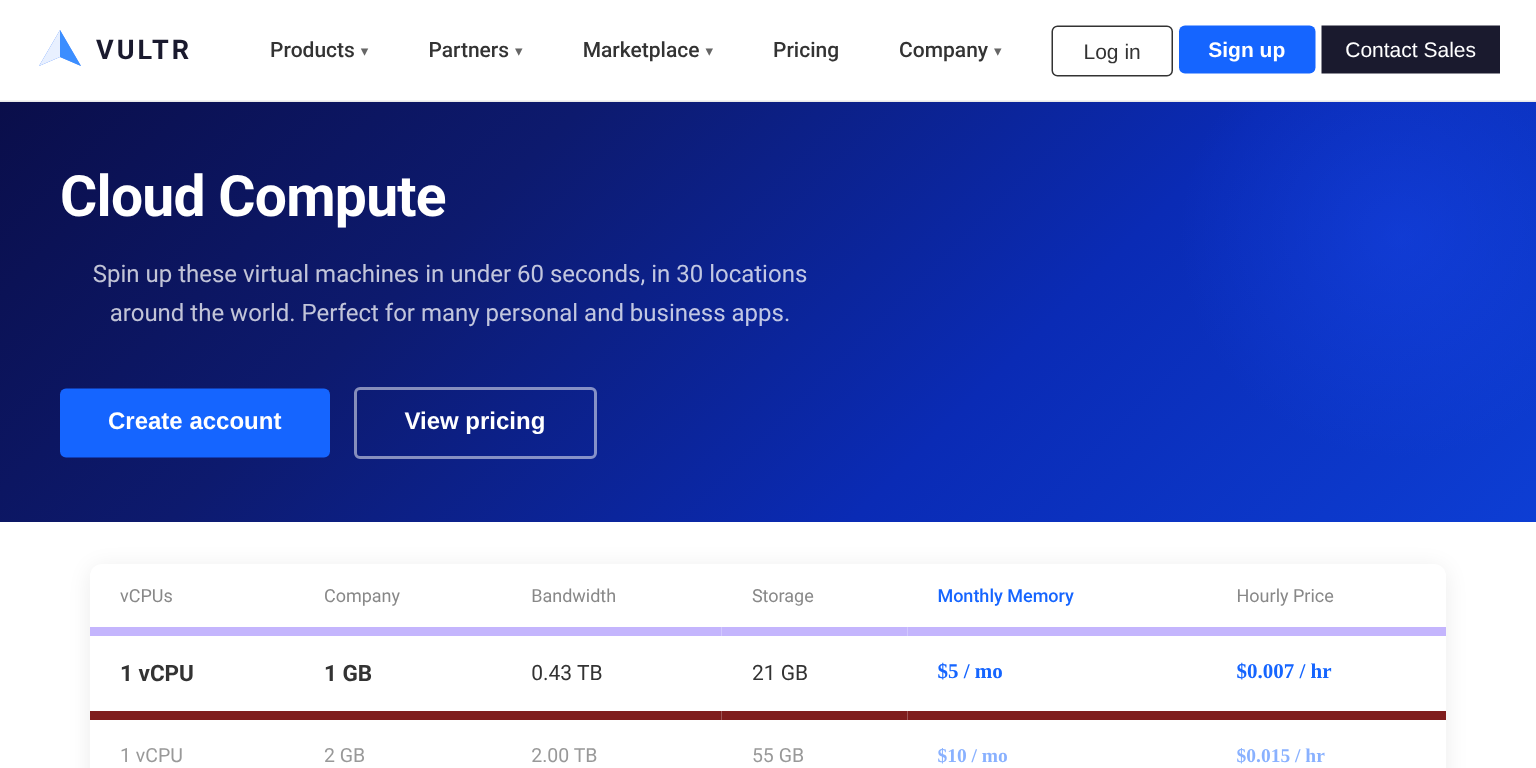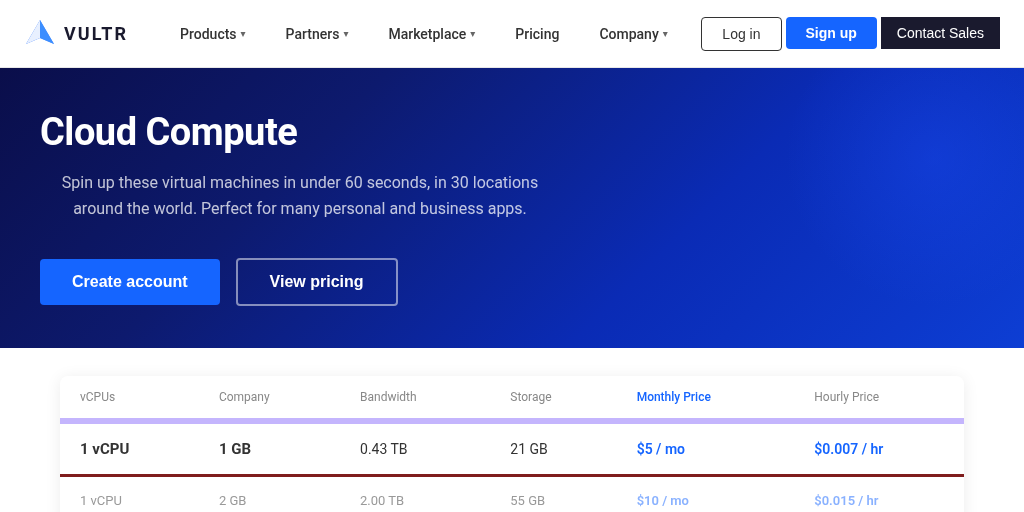--- a/index.html
+++ b/index.html
@@ -179,35 +179,36 @@
       font-size: 12px;
       font-weight: 400;
       color: #888;
       white-space: nowrap;
     }
     thead th.price-col {
       color: #1565ff;
       font-weight: 500;
     }
     tbody tr {
-      border-bottom: 3px solid #7f1d1d;
+      border-bottom: 6px solid #7f1d1d;
       margin-top: 36px;
     }
     tbody td {
       padding: 16px 20px;
       font-size: 14px;
       color: #333;
     }
     tbody td.bold {
       font-weight: 700;
       font-size: 15px;
     }
     tbody td.price {
       color: #1565ff;
       font-weight: 600;
+      font-family: Liberation Serif, serif;
     }
     .row-partial td {
       color: #999;
       font-size: 13px;
     }
   </style>
 </head>
 <body>
 
 <nav>
@@ -260,21 +261,21 @@
 
 <div class="table-section">
   <div class="table-container">
     <table>
       <thead>
         <tr>
           <th>vCPUs</th>
           <th>Company</th>
           <th>Bandwidth</th>
           <th>Storage</th>
-          <th class="price-col">Monthly Price</th>
+          <th class="price-col">Monthly Memory</th>
           <th>Hourly Price</th>
         </tr>
       </thead>
       <tbody>
         <tr>
           <td class="bold">1 vCPU</td>
           <td class="bold">1 GB</td>
           <td>0.43 TB</td>
           <td>21 GB</td>
           <td class="price">$5 / mo</td>

